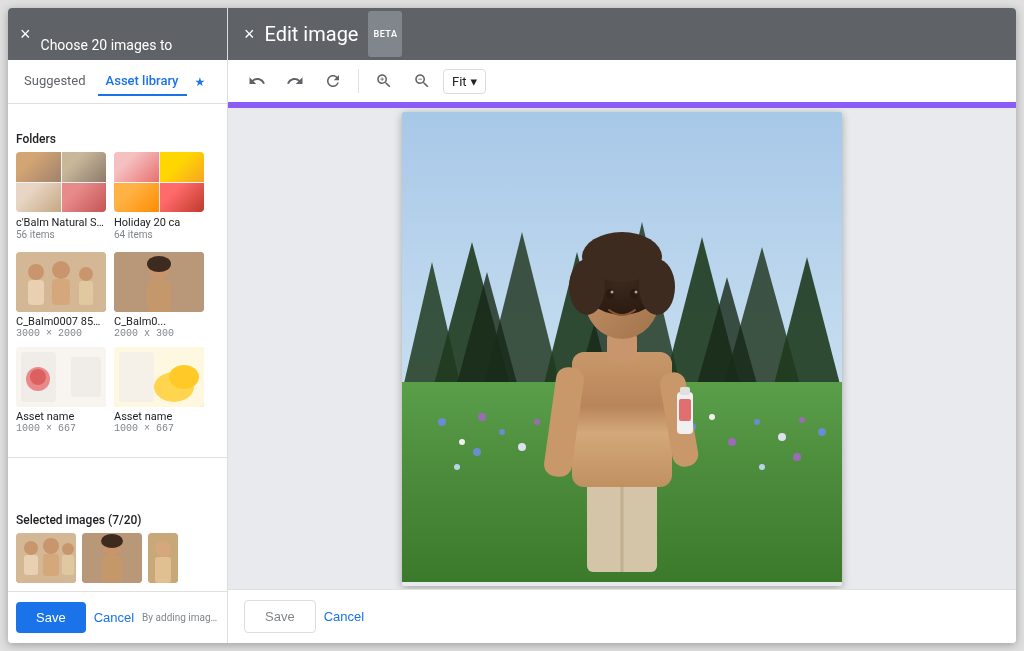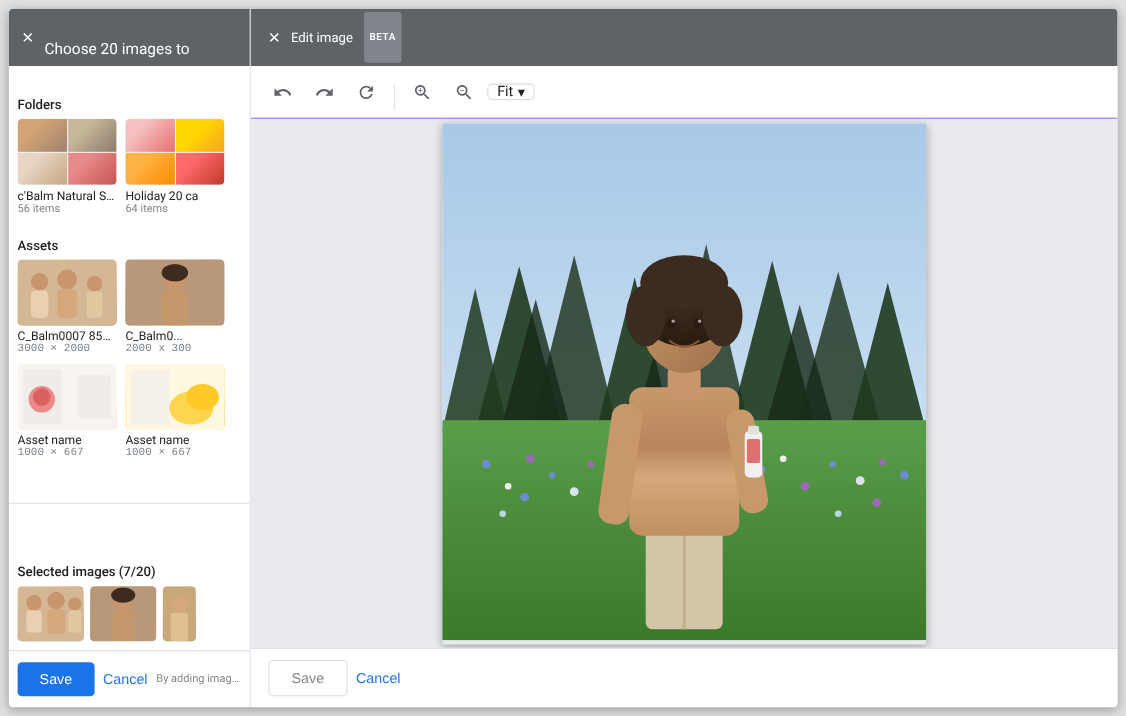--- a/index.html
+++ b/index.html
@@ -287,40 +287,41 @@
       gap: 10px;
     }
     .right-header .close-btn {
       cursor: pointer;
       font-size: 18px;
       color: #fff;
       background: none;
       border: none;
     }
     .right-header .title {
-      font-size: 12px;
+      font-size: 20px;
       font-weight: 400;
       color: #fff;
     }
     .beta-badge {
       background: #80868b;
       color: #fff;
       font-size: 9px;
       padding: 18px 5px;
       border-radius: 3px;
       font-weight: 600;
       letter-spacing: 0.5px;
     }
 
     .toolbar {
       display: flex;
+      align-items: center;
       padding: 16px 12px;
       height: 48px;
       background: #fff;
-      border-bottom: 1px solid #8b5cf6;
+      border-bottom: 6px solid #8b5cf6;
       gap: 4px;
     }
     .tool-btn {
       background: none;
       border: none;
       padding: 6px 8px;
       cursor: pointer;
       color: #5f6368;
       font-size: 16px;
       border-radius: 4px;
@@ -395,20 +396,25 @@
 <body>
 
 <div class="outer-wrapper">
 
   <div class="left-panel">
     <div class="left-header">
       <button class="close-btn">×</button>
       <span class="title">Choose 20 images to</span>
     </div>
 
+    <div class="tabs-row">
+      <div class="tab">Suggested</div>
+      <div class="tab active">Asset library</div>
+      <span class="tab-star">★</span>
+    </div>
 
     <div class="panel-content">
       <div class="section-label">Folders</div>
       <div class="folders-grid">
 
         <div class="folder-item">
           <div class="folder-thumb">
             <div class="folder-thumb-inner">
               <div class="folder-thumb-cell person1"></div>
               <div class="folder-thumb-cell person2"></div>
@@ -427,21 +433,20 @@
               <div class="folder-thumb-cell holiday2"></div>
               <div class="folder-thumb-cell holiday3"></div>
               <div class="folder-thumb-cell holiday4"></div>
             </div>
           </div>
           <div class="folder-name">Holiday 20 ca</div>
           <div class="folder-count">64 items</div>
         </div>
       </div>
 
-      <div class="section-label">Assets</div>
       <div class="assets-grid">
         <div class="asset-item">
           <div class="asset-thumb group-photo">
             <svg width="90" height="60" viewBox="0 0 90 60">
               <rect width="90" height="60" fill="#d4b896"></rect>
               <circle cx="20" cy="20" r="8" fill="#c8956c"></circle>
               <rect x="12" y="28" width="16" height="25" rx="4" fill="#e8d0b0"></rect>
               <circle cx="45" cy="18" r="9" fill="#c8956c"></circle>
               <rect x="36" y="27" width="18" height="26" rx="4" fill="#d4a87a"></rect>
               <circle cx="70" cy="22" r="7" fill="#c8956c"></circle>

